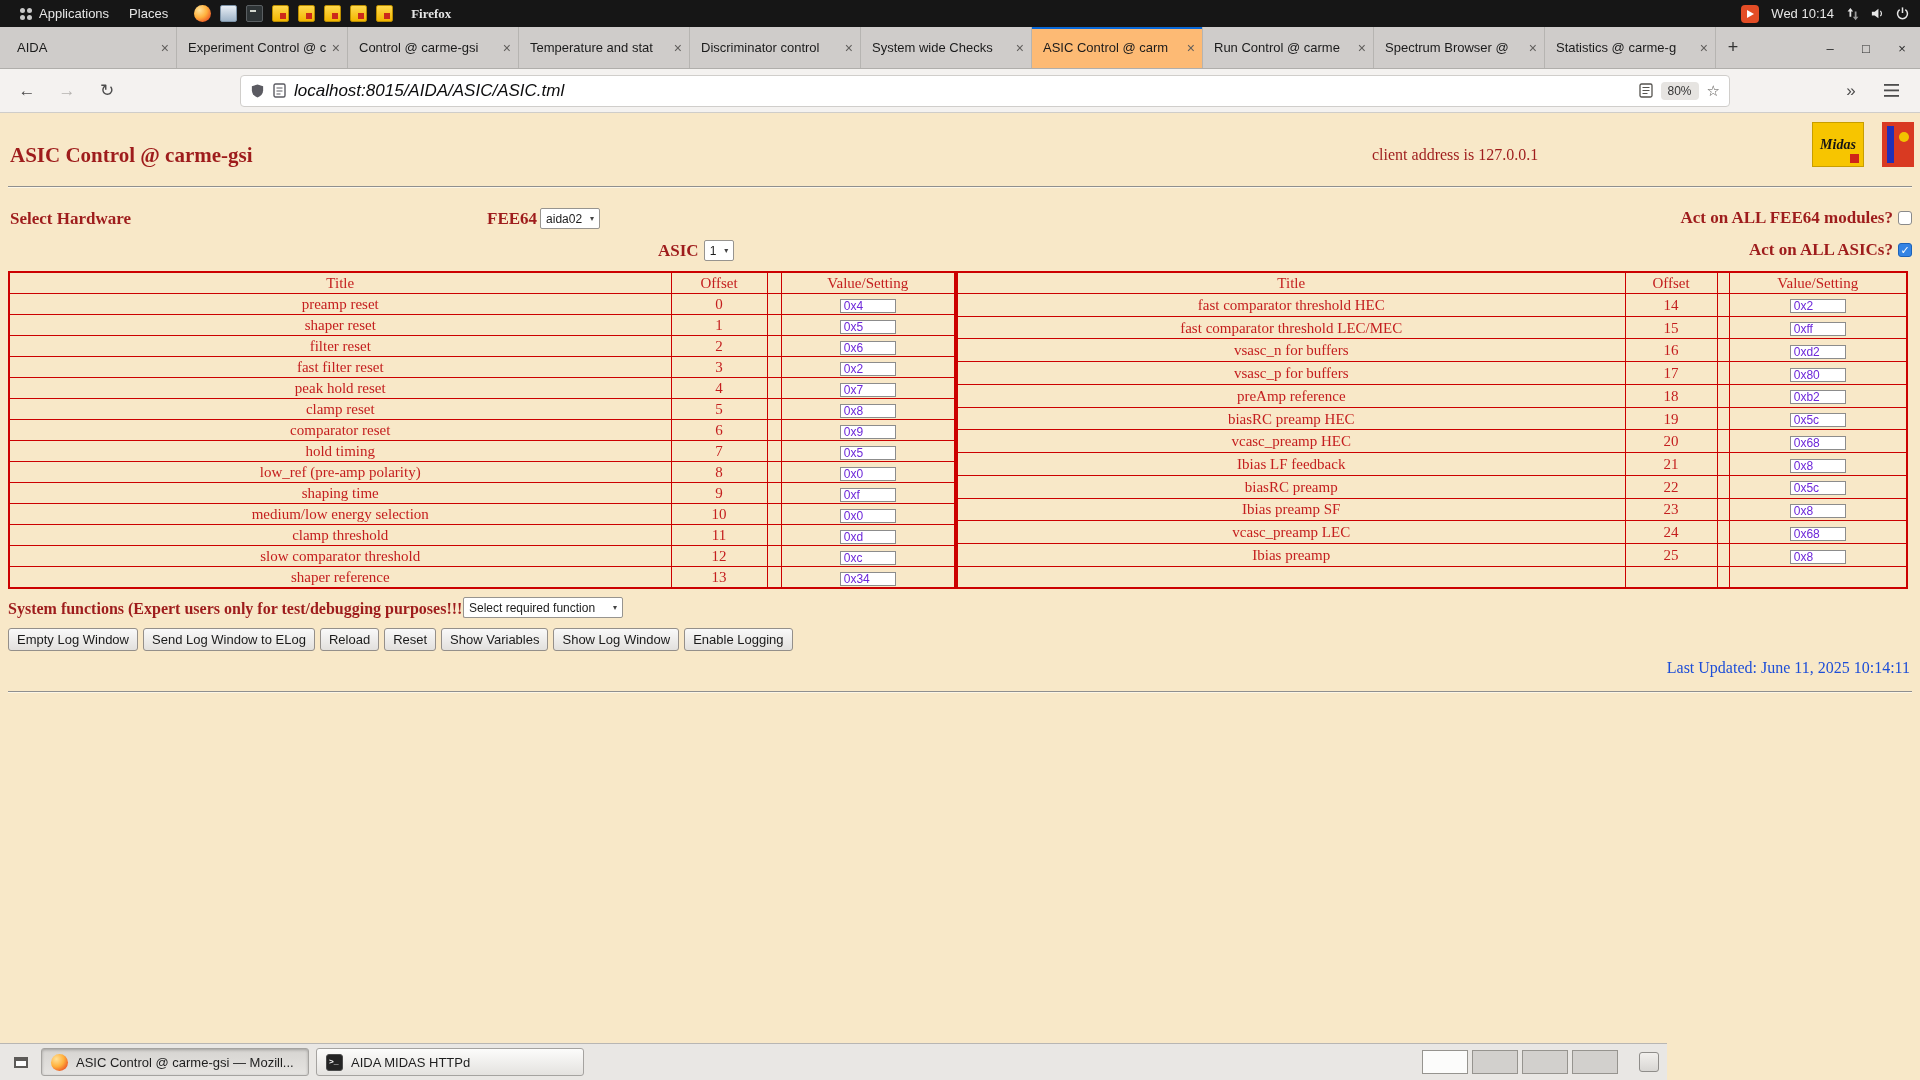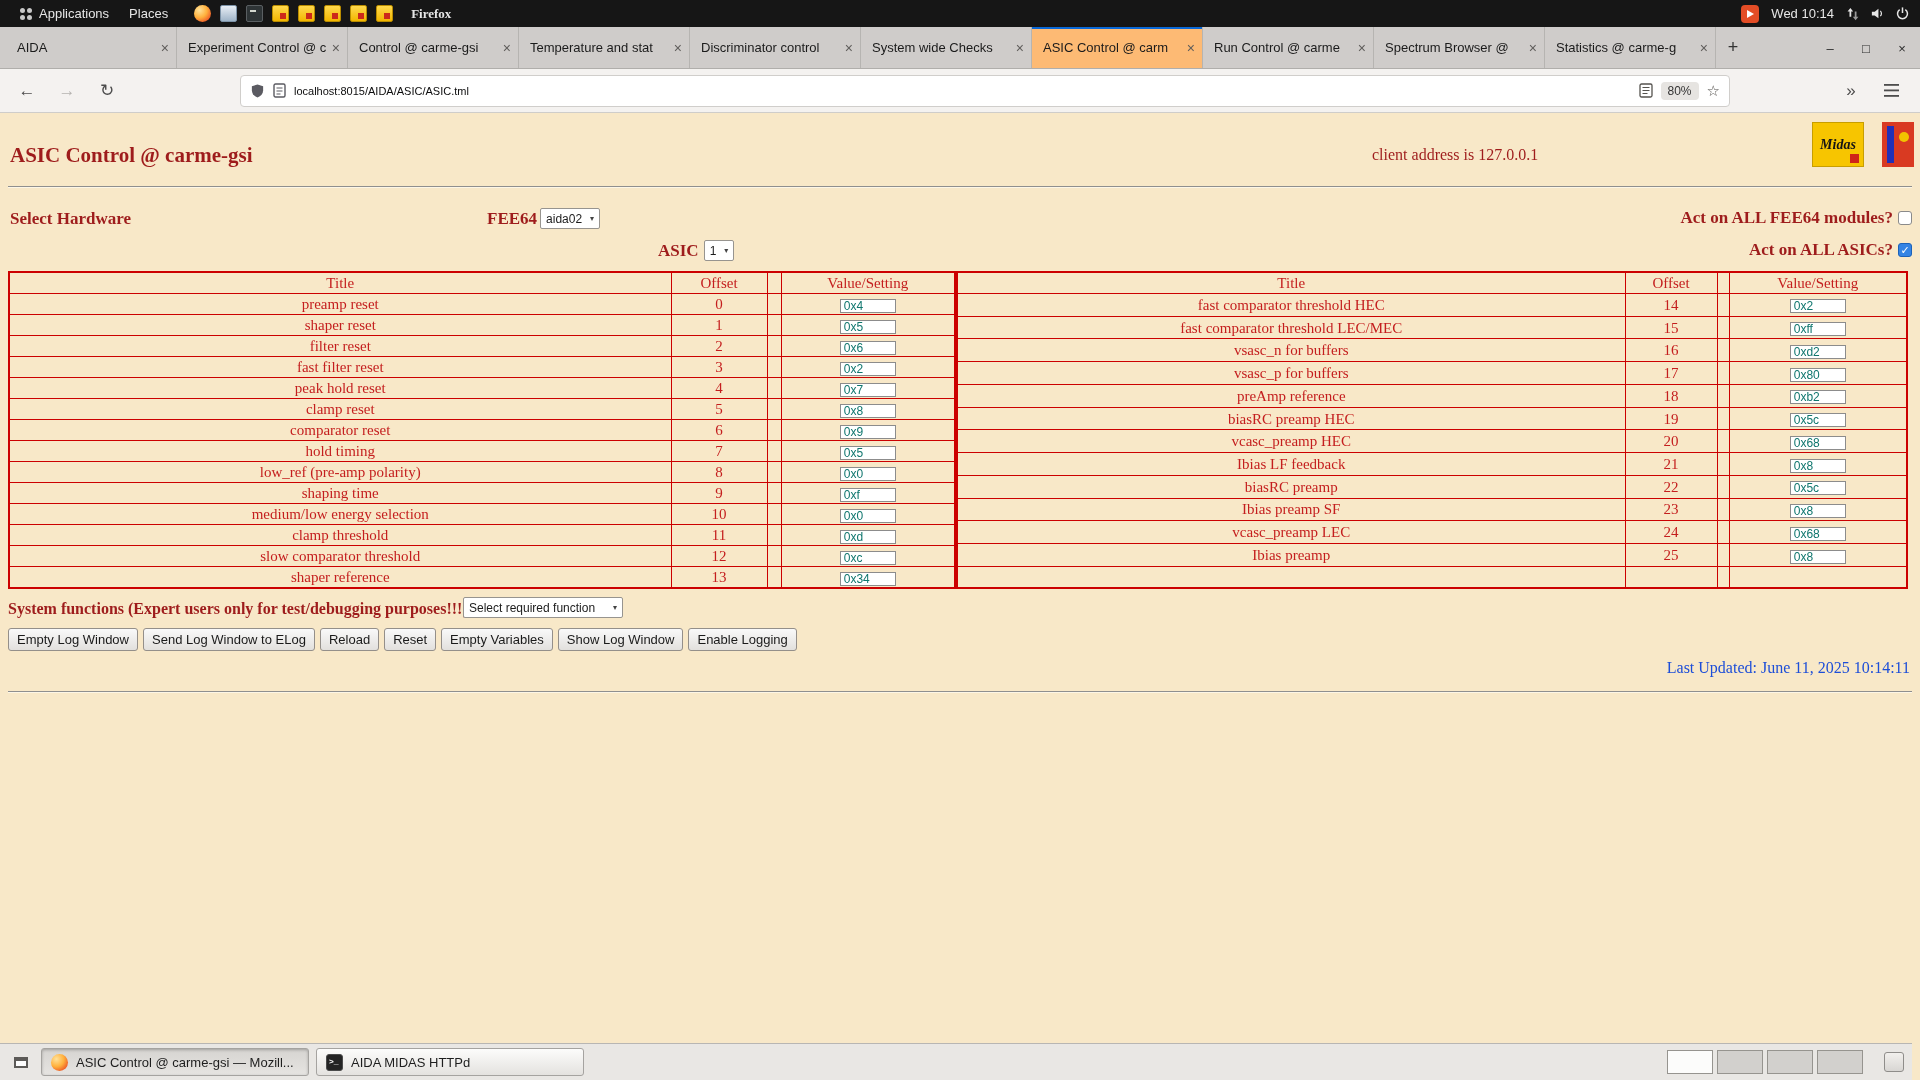--- a/index.html
+++ b/index.html
@@ -43,21 +43,21 @@
   .win-controls{position:absolute;right:0;top:0;height:42px;display:flex;}
   .win-btn{width:36px;display:flex;align-items:center;justify-content:center;font-size:13px;color:#2c2c2c;}
 
   .nav-bar{height:44px;background:#f4f2f0;display:flex;align-items:center;padding:0 12px 0 10px;gap:6px;
     border-bottom:1px solid #cfcdca;}
   .nav-icon{width:34px;height:32px;display:flex;align-items:center;justify-content:center;font-size:17px;color:#4d4d4d;border-radius:4px;}
   .nav-icon.disabled{color:#b5b3b0;}
   .url-bar{margin-left:110px;width:1490px;height:32px;background:#fff;border:1px solid #d0cecb;border-radius:4px;
     display:flex;align-items:center;padding:0 9px;gap:8px;}
   .url-bar .spacer{flex:1;}
-  .url-text{font-size:11px;color:#0c0c0d;white-space:nowrap;}
+  .url-text{font-size:17px;color:#0c0c0d;white-space:nowrap;font-style:italic;}
   .zoom-pill{background:#e6e4e1;border-radius:4px;font-size:12px;color:#333;padding:2px 7px;}
   .star{font-size:15px;color:#55534f;}
   .nav-right-spacer{flex:1;}
   .overflow-chevrons{font-size:17px;color:#4d4d4d;}
   .menu-icon svg{display:block;}
 
   
   .page{position:relative;height:930px;background:#f8e8c8;overflow:hidden;
     font-family:"Liberation Serif","DejaVu Serif",serif;}
   .h1{position:absolute;left:10px;top:30px;font-size:21px;font-weight:bold;color:#9e1c1c;}
@@ -89,33 +89,33 @@
   .checkbox.checked{background:#3584e4;border-color:#1c62b9;}
   .checkbox .chk{color:#fff;font-size:11px;font-style:normal;line-height:1;}
 
   .tables{position:absolute;top:158px;left:8px;display:flex;}
   table.asic-table{border-collapse:collapse;table-layout:fixed;border:2px solid #cc0000;}
   table.asic-table.left{width:948px;} table.asic-table.right{width:952px;}
   .asic-table th,.asic-table td{border:1px solid #cc0000;height:20px;line-height:20px;padding:0;text-align:center;
     font-family:"Liberation Serif","DejaVu Serif",serif;font-size:15px;font-weight:normal;color:#c41e1e;
     white-space:nowrap;overflow:hidden;}
   .val-input{width:56px;height:14px;font:12px "Liberation Sans","DejaVu Sans",sans-serif;border:1px solid #8c8c8c;
-    background:#fff;color:#0f766e;padding:0 3px;vertical-align:middle;}
+    background:#fff;color:#6d28d9;padding:0 3px;vertical-align:middle;}
 
   .sysfunc-row{position:absolute;top:484px;left:0;width:100%;height:24px;}
   .sysfunc-label{position:absolute;left:8px;top:3px;font-size:16px;font-weight:bold;color:#9e1c1c;}
   .sysfunc-select{position:absolute;left:463px;top:0;width:160px;}
 
   .btn-row{position:absolute;top:515px;left:8px;display:flex;gap:5px;}
   .sysbtn{font:13px "Liberation Sans","DejaVu Sans",sans-serif;color:#1a1a1a;padding:3px 8px;height:23px;
     background:linear-gradient(#f9f9f9,#e2e0dd);border:1px solid #948f8a;border-radius:3px;text-align:right;}
   .last-updated{position:absolute;top:546px;right:10px;font-size:16px;color:#1d4ed8;}
 
   
-  .taskbar{position:absolute;left:0;bottom:0;width:1912px;height:37px;background:#e9e7e4;
+  .taskbar{position:absolute;left:0;bottom:0;width:1667px;height:37px;background:#e9e7e4;
     border-top:1px solid #b8b6b3;display:flex;align-items:center;padding:0 8px;gap:7px;z-index:40;}
   .panel-icon-btn{width:26px;height:27px;border:1px solid transparent;border-radius:3px;
     display:flex;align-items:center;justify-content:center;}
   .mini-window{width:14px;height:11px;border:2px solid #5c5a57;border-top-width:4px;background:#fdfdfd;}
   .task-windows{display:flex;gap:7px;}
   .task-btn{height:28px;width:268px;display:flex;align-items:center;gap:8px;padding:0 9px;
     border:1px solid #a5a3a0;border-radius:3px;background:linear-gradient(#fcfcfb,#e4e2df);
     font-size:13px;color:#1e1e1e;overflow:hidden;white-space:nowrap;}
   .task-btn.active{background:linear-gradient(#d6d4d1,#e6e4e1);box-shadow:inset 0 1px 3px rgba(0,0,0,.25);}
   .task-icon{width:17px;height:17px;flex:0 0 auto;border-radius:3px;}
@@ -514,21 +514,21 @@
           <span>Select required function</span>
           <span class="arrow">▾</span>
         </span>
       </div>
 
       <div class="btn-row">
           <button class="sysbtn">Empty Log Window</button>
           <button class="sysbtn">Send Log Window to ELog</button>
           <button class="sysbtn">Reload</button>
           <button class="sysbtn">Reset</button>
-          <button class="sysbtn">Empty Variables</button>
+          <button class="sysbtn">Show Variables</button>
           <button class="sysbtn">Show Log Window</button>
           <button class="sysbtn">Enable Logging</button>
         </div>
 
       <div class="last-updated">Last Updated: June 11, 2025 10:14:11</div>
       <div class="rule rule2"></div>
     </div>
   </div>
 
   <div class="taskbar">

